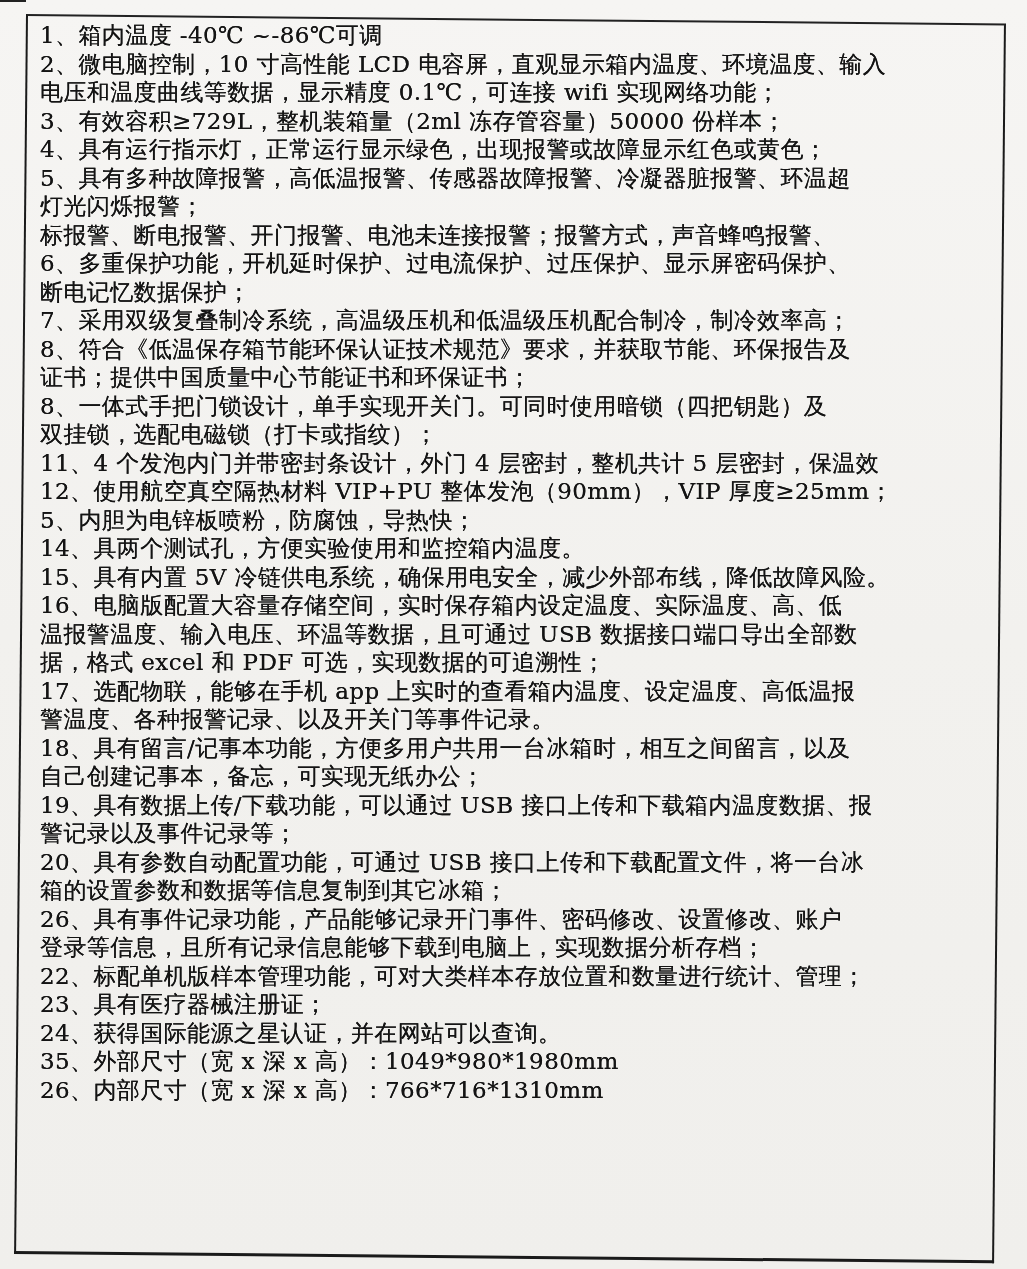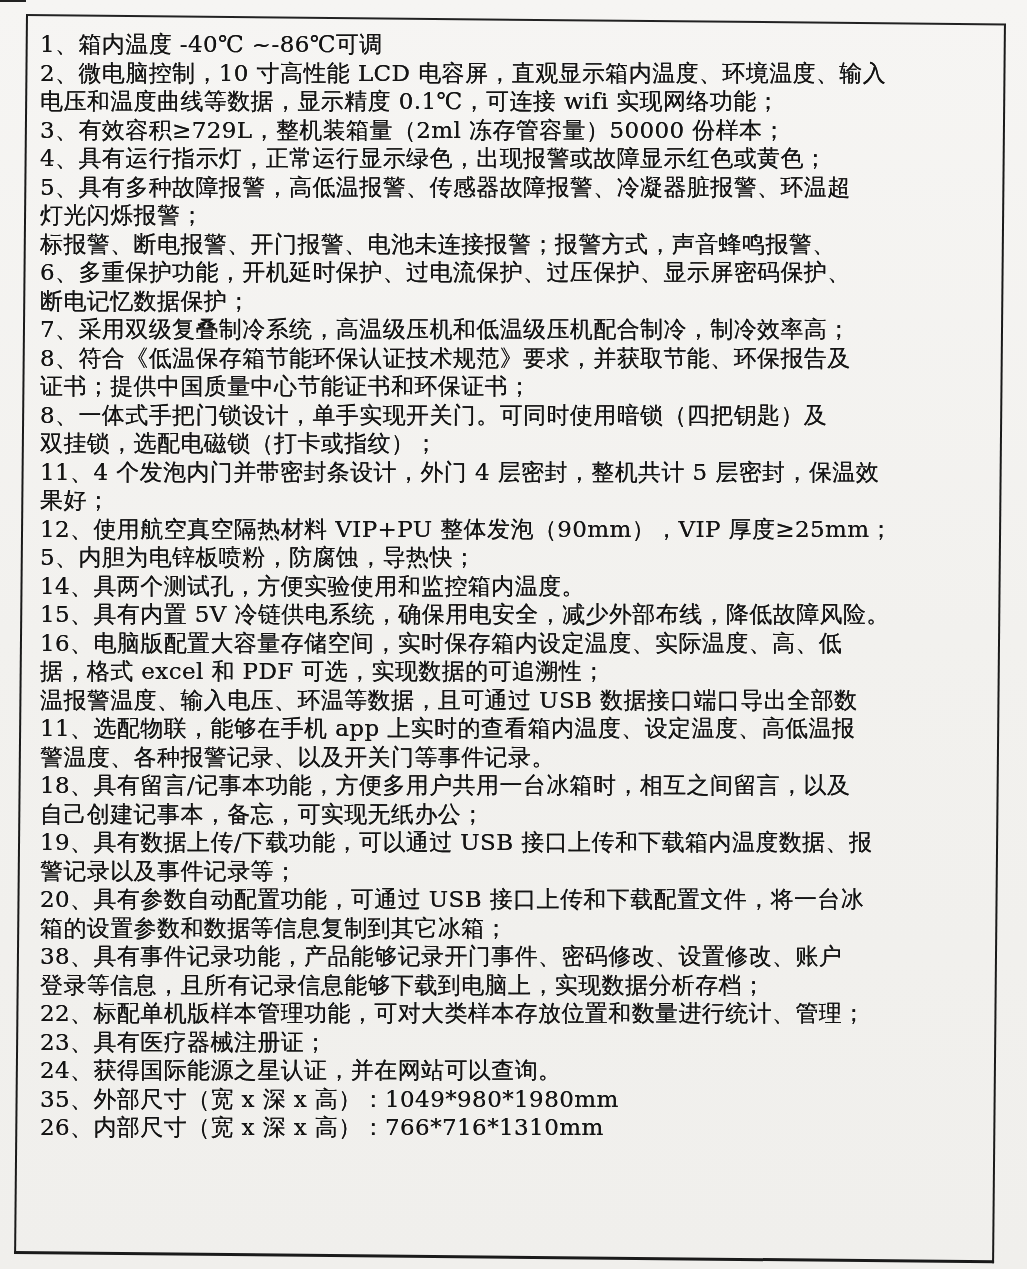--- a/index.html
+++ b/index.html
@@ -36,21 +36,21 @@
   }
   .left-cell-border {
     position: absolute;
     left: 0; top: 0; width: 26px; height: 1269px;
     border-top: 2px solid #222;
     box-sizing: border-box;
   }
   .content {
     position: absolute;
     left: 40px;
-    top: 30px;
+    top: 21px;
     width: 950px;
   }
   .spec-line {
     font-size: 23px;
     line-height: 28.5px;
     letter-spacing: 0.4px;
     white-space: nowrap;
     font-weight: 500;
     text-shadow: 0 0 0.4px #222;
   }
@@ -72,36 +72,35 @@
   <div class="spec-line">灯光闪烁报警；</div>
   <div class="spec-line">标报警、断电报警、开门报警、电池未连接报警；报警方式，声音蜂鸣报警、</div>
   <div class="spec-line">6、多重保护功能，开机延时保护、过电流保护、过压保护、显示屏密码保护、</div>
   <div class="spec-line">断电记忆数据保护；</div>
   <div class="spec-line">7、采用双级复叠制冷系统，高温级压机和低温级压机配合制冷，制冷效率高；</div>
   <div class="spec-line">8、符合《低温保存箱节能环保认证技术规范》要求，并获取节能、环保报告及</div>
   <div class="spec-line">证书；提供中国质量中心节能证书和环保证书；</div>
   <div class="spec-line">8、一体式手把门锁设计，单手实现开关门。可同时使用暗锁（四把钥匙）及</div>
   <div class="spec-line">双挂锁，选配电磁锁（打卡或指纹）；</div>
   <div class="spec-line">11、4 个发泡内门并带密封条设计，外门 4 层密封，整机共计 5 层密封，保温效</div>
-  <div class="spec-line">果好；</div>
   <div class="spec-line">12、使用航空真空隔热材料 VIP+PU 整体发泡（90mm），VIP 厚度≥25mm；</div>
   <div class="spec-line">5、内胆为电锌板喷粉，防腐蚀，导热快；</div>
   <div class="spec-line">14、具两个测试孔，方便实验使用和监控箱内温度。</div>
   <div class="spec-line">15、具有内置 5V 冷链供电系统，确保用电安全，减少外部布线，降低故障风险。</div>
   <div class="spec-line">16、电脑版配置大容量存储空间，实时保存箱内设定温度、实际温度、高、低</div>
+  <div class="spec-line">温报警温度、输入电压、环温等数据，且可通过 USB 数据接口端口导出全部数</div>
   <div class="spec-line">据，格式 excel 和 PDF 可选，实现数据的可追溯性；</div>
-  <div class="spec-line">温报警温度、输入电压、环温等数据，且可通过 USB 数据接口端口导出全部数</div>
-  <div class="spec-line">11、选配物联，能够在手机 app 上实时的查看箱内温度、设定温度、高低温报</div>
+  <div class="spec-line">17、选配物联，能够在手机 app 上实时的查看箱内温度、设定温度、高低温报</div>
   <div class="spec-line">警温度、各种报警记录、以及开关门等事件记录。</div>
   <div class="spec-line">18、具有留言/记事本功能，方便多用户共用一台冰箱时，相互之间留言，以及</div>
   <div class="spec-line">自己创建记事本，备忘，可实现无纸办公；</div>
   <div class="spec-line">19、具有数据上传/下载功能，可以通过 USB 接口上传和下载箱内温度数据、报</div>
   <div class="spec-line">警记录以及事件记录等；</div>
   <div class="spec-line">20、具有参数自动配置功能，可通过 USB 接口上传和下载配置文件，将一台冰</div>
   <div class="spec-line">箱的设置参数和数据等信息复制到其它冰箱；</div>
-  <div class="spec-line">38、具有事件记录功能，产品能够记录开门事件、密码修改、设置修改、账户</div>
+  <div class="spec-line">26、具有事件记录功能，产品能够记录开门事件、密码修改、设置修改、账户</div>
   <div class="spec-line">登录等信息，且所有记录信息能够下载到电脑上，实现数据分析存档；</div>
   <div class="spec-line">22、标配单机版样本管理功能，可对大类样本存放位置和数量进行统计、管理；</div>
   <div class="spec-line">23、具有医疗器械注册证；</div>
   <div class="spec-line">24、获得国际能源之星认证，并在网站可以查询。</div>
   <div class="spec-line">35、外部尺寸（宽 x 深 x 高）：1049*980*1980mm</div>
   <div class="spec-line">26、内部尺寸（宽 x 深 x 高）：766*716*1310mm</div>
 </div>
 
 </body></html>

